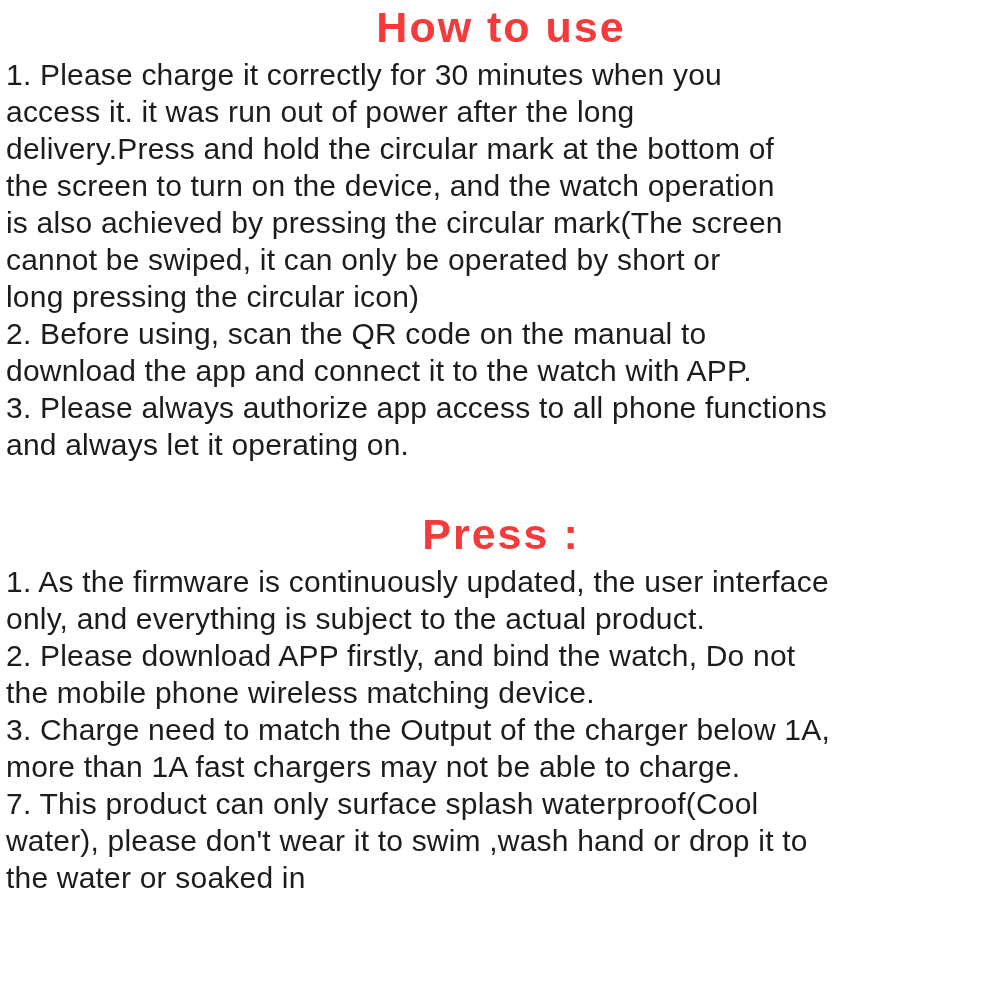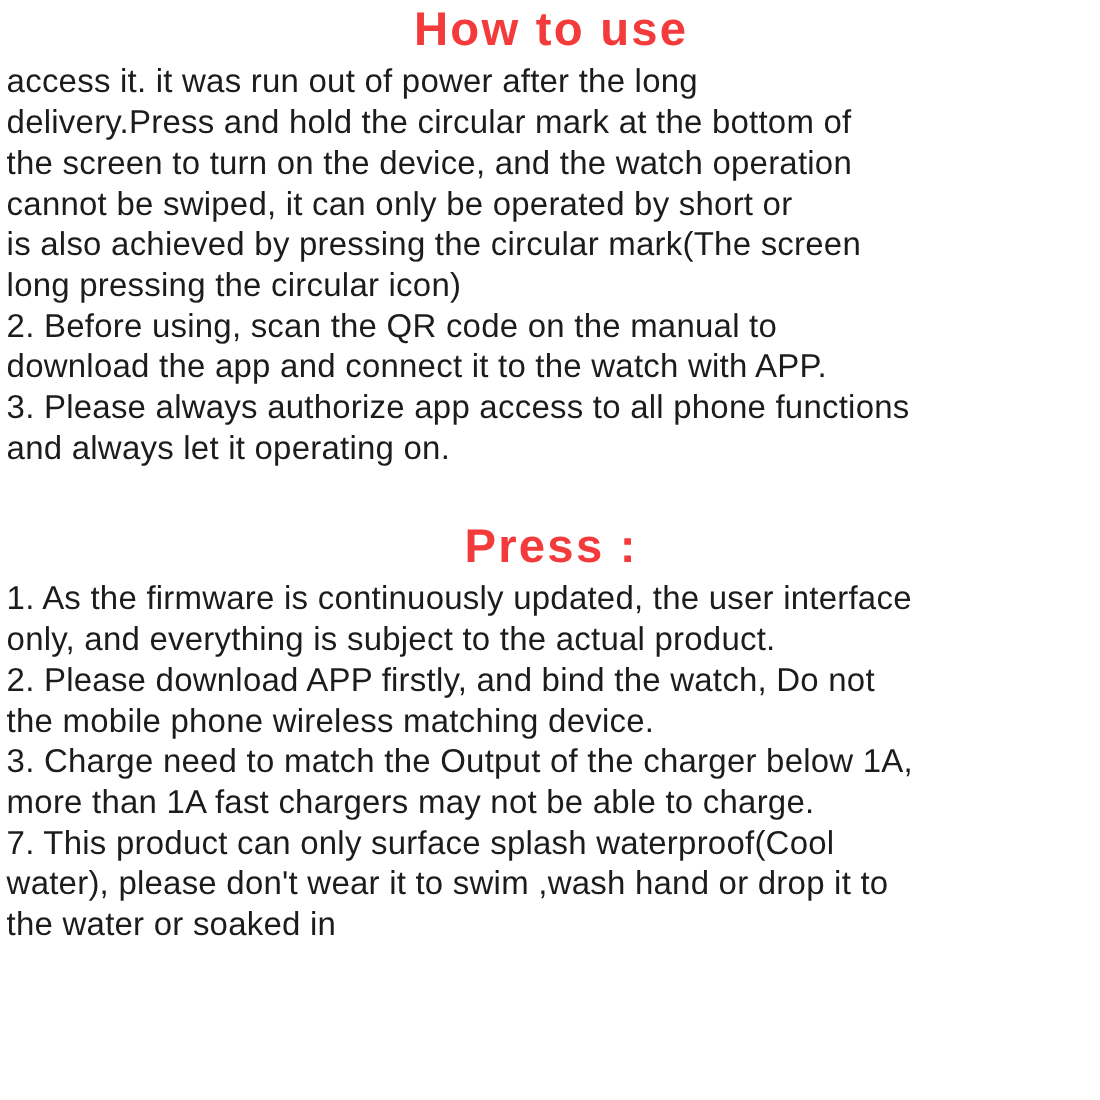--- a/index.html
+++ b/index.html
@@ -42,25 +42,26 @@
   }
 </style>
 </head>
 <body>
 
 <div class="page">
 
   <section>
     <h1 class="section-heading">How to use</h1>
     <div class="section-body">
+        <div class="text-line">1. Please charge it correctly for 30 minutes when you</div>
         <div class="text-line">access it. it was run out of power after the long</div>
         <div class="text-line">delivery.Press and hold the circular mark at the bottom of</div>
         <div class="text-line">the screen to turn on the device, and the watch operation</div>
+        <div class="text-line">is also achieved by pressing the circular mark(The screen</div>
         <div class="text-line">cannot be swiped, it can only be operated by short or</div>
-        <div class="text-line">is also achieved by pressing the circular mark(The screen</div>
         <div class="text-line">long pressing the circular icon)</div>
         <div class="text-line">2. Before using, scan the QR code on the manual to</div>
         <div class="text-line">download the app and connect it to the watch with APP.</div>
         <div class="text-line">3. Please always authorize app access to all phone functions</div>
         <div class="text-line">and always let it operating on.</div>
       </div>
   </section>
 
   <section>
     <h1 class="section-heading note">Press :</h1>

